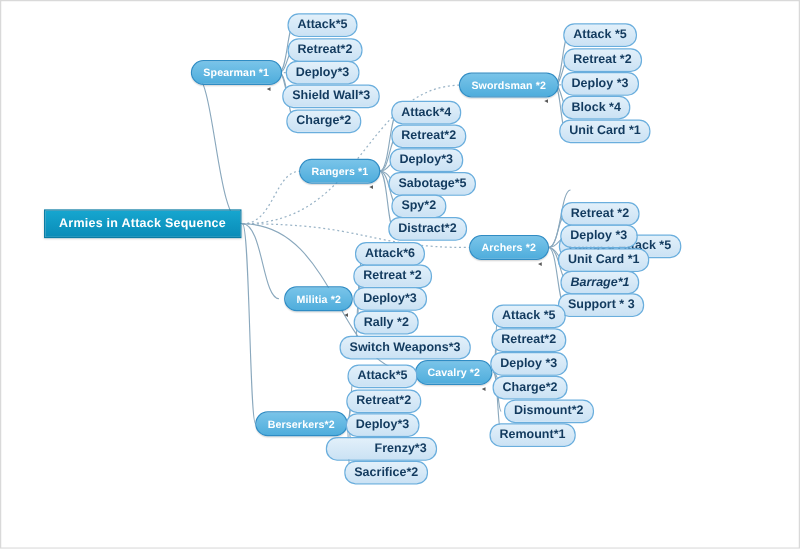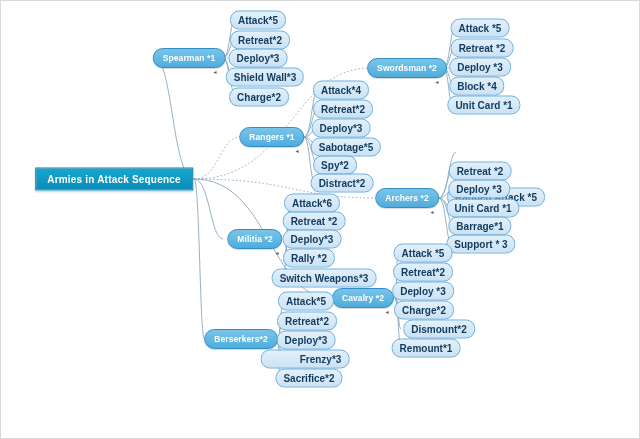--- a/index.html
+++ b/index.html
@@ -157,21 +157,21 @@
       <div class="node node-leaf" style="left: 340px; top: 127px;">Deploy*3</div>
       <div class="node node-leaf" style="left: 345px; top: 146px;">Sabotage*5</div>
       <div class="node node-leaf" style="left: 334px; top: 164px;">Spy*2</div>
       <div class="node node-leaf" style="left: 341px; top: 182px;">Distract*2</div>
       <div class="node node-branch" style="left: 406px; top: 197px;">Archers *2</div>
       <div class="collapse-mark" style="left: 431px; top: 211px;"></div>
       <div class="node node-leaf" style="left: 495px; top: 151px; margin-top: 45px;">Ranged Attack *5</div>
       <div class="node node-leaf" style="left: 479px; top: 170px;">Retreat *2</div>
       <div class="node node-leaf" style="left: 478px; top: 188px;">Deploy *3</div>
       <div class="node node-leaf" style="left: 482px; top: 207px;">Unit Card *1</div>
-      <div class="node node-leaf" style="left: 479px; top: 225px;">Barrage*1</div>
+      <div class="node node-leaf" style="left: 479px; top: 225px; font-style: italic;">Barrage*1</div>
       <div class="node node-leaf" style="left: 480px; top: 243px;">Support * 3</div>
       <div class="node node-branch" style="left: 254px; top: 238px;">Militia *2</div>
       <div class="collapse-mark" style="left: 276px; top: 252px;"></div>
       <div class="node node-leaf" style="left: 311px; top: 202px;">Attack*6</div>
       <div class="node node-leaf" style="left: 313px; top: 220px;">Retreat *2</div>
       <div class="node node-leaf" style="left: 311px; top: 238px;">Deploy*3</div>
       <div class="node node-leaf" style="left: 308px; top: 257px;">Rally *2</div>
       <div class="node node-leaf" style="left: 323px; top: 277px;">Switch Weapons*3</div>
       <div class="node node-branch" style="left: 362px; top: 297px;">Cavalry *2</div>
       <div class="collapse-mark" style="left: 386px; top: 311px;"></div>

